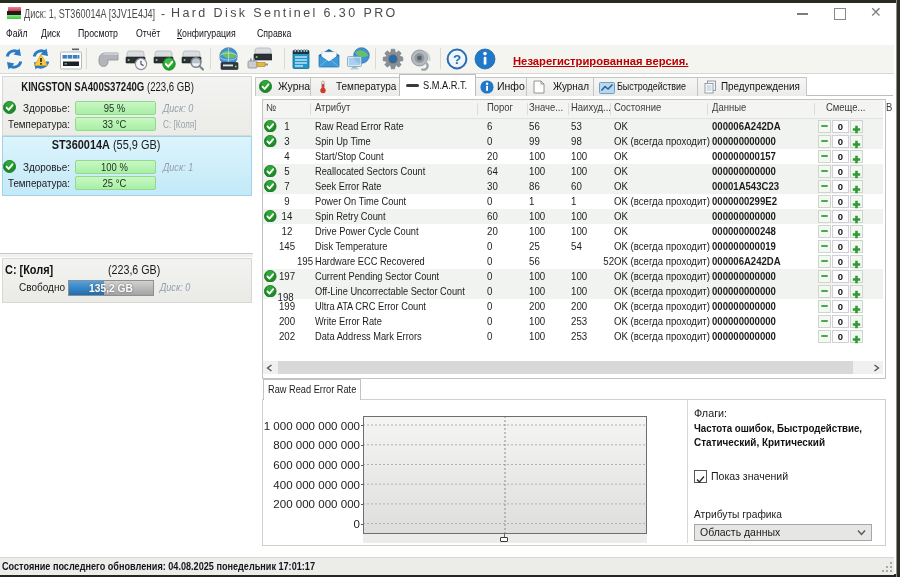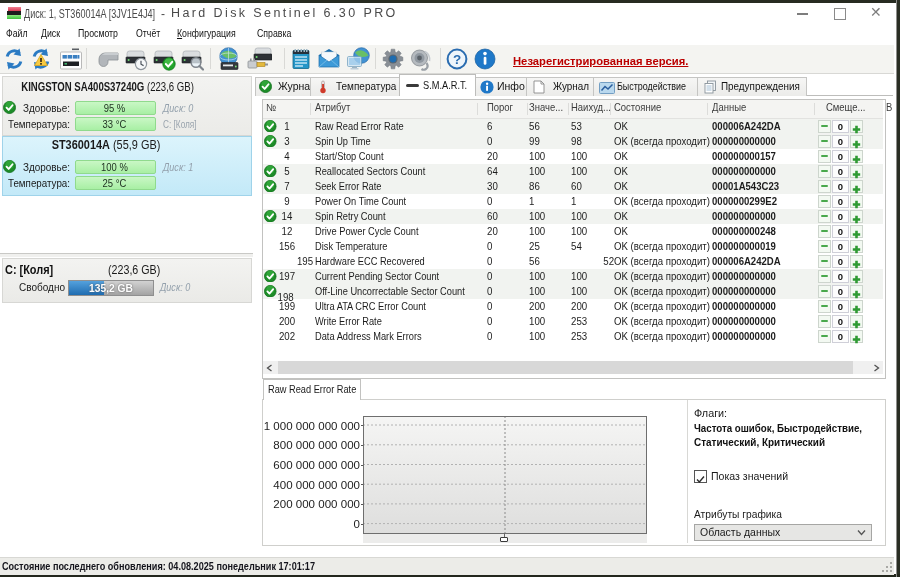--- a/index.html
+++ b/index.html
@@ -442,21 +442,21 @@
     <div style="position:absolute;top:2px;font-size:10.2px;color:#1c1c1c;white-space:nowrap;font-weight:bold;left:449px;transform:scaleX(0.94);transform-origin:0 0;">000000000248</div>
     <div class="a" style="left:555px;top:1px;width:11px;height:11px;background:#f3f9f2;border:1px solid #cdd5cd">
       <div class="a" style="left:1.8px;top:4.2px;width:7px;height:2.6px;background:#49a84c;border-radius:1px"></div>
     </div>
     <div class="a" style="left:569px;top:1px;width:15px;height:11px;background:#fdfdfd;border:1px solid #cfcfd8;font-size:9.5px;font-weight:bold;color:#111;text-align:center;line-height:11px">0</div>
     <div class="a" style="left:587px;top:1px;width:11px;height:11px;background:#f3f9f2;border:1px solid #cdd5cd"><svg width="11" height="11" viewBox="0 0 11 11">
         <path d="M5.5 1.8 L5.5 9.2 M1.8 5.5 L9.2 5.5" stroke="#2f9a33" stroke-width="2.6"></path>
       </svg></div>
   </div>
 <div class="a" style="left:263px;top:238.5px;width:620px;height:15px;">
-    <div style="position:absolute;top:2px;font-size:10.2px;color:#1c1c1c;white-space:nowrap;left:14px;width:20px;text-align:center;transform:scaleX(0.95);transform-origin:50% 0;">156</div>
+    <div style="position:absolute;top:2px;font-size:10.2px;color:#1c1c1c;white-space:nowrap;left:14px;width:20px;text-align:center;transform:scaleX(0.95);transform-origin:50% 0;">145</div>
     <div style="position:absolute;top:2px;font-size:10.2px;color:#1c1c1c;white-space:nowrap;left:52px;transform:scaleX(0.91);transform-origin:0 0;">Disk Temperature</div>
     <div style="position:absolute;top:2px;font-size:10.2px;color:#1c1c1c;white-space:nowrap;left:224px;transform:scaleX(0.95);transform-origin:0 0;">0</div>
     <div style="position:absolute;top:2px;font-size:10.2px;color:#1c1c1c;white-space:nowrap;left:266px;transform:scaleX(0.95);transform-origin:0 0;">25</div>
     <div style="position:absolute;top:2px;font-size:10.2px;color:#1c1c1c;white-space:nowrap;left:308px;transform:scaleX(0.95);transform-origin:0 0;">54</div>
     <div style="position:absolute;top:2px;font-size:10.2px;color:#1c1c1c;white-space:nowrap;left:351px;transform:scaleX(0.945);transform-origin:0 0;">OK (всегда проходит)</div>
     <div style="position:absolute;top:2px;font-size:10.2px;color:#1c1c1c;white-space:nowrap;font-weight:bold;left:449px;transform:scaleX(0.94);transform-origin:0 0;">000000000019</div>
     <div class="a" style="left:555px;top:1px;width:11px;height:11px;background:#f3f9f2;border:1px solid #cdd5cd">
       <div class="a" style="left:1.8px;top:4.2px;width:7px;height:2.6px;background:#49a84c;border-radius:1px"></div>
     </div>
     <div class="a" style="left:569px;top:1px;width:15px;height:11px;background:#fdfdfd;border:1px solid #cfcfd8;font-size:9.5px;font-weight:bold;color:#111;text-align:center;line-height:11px">0</div>

